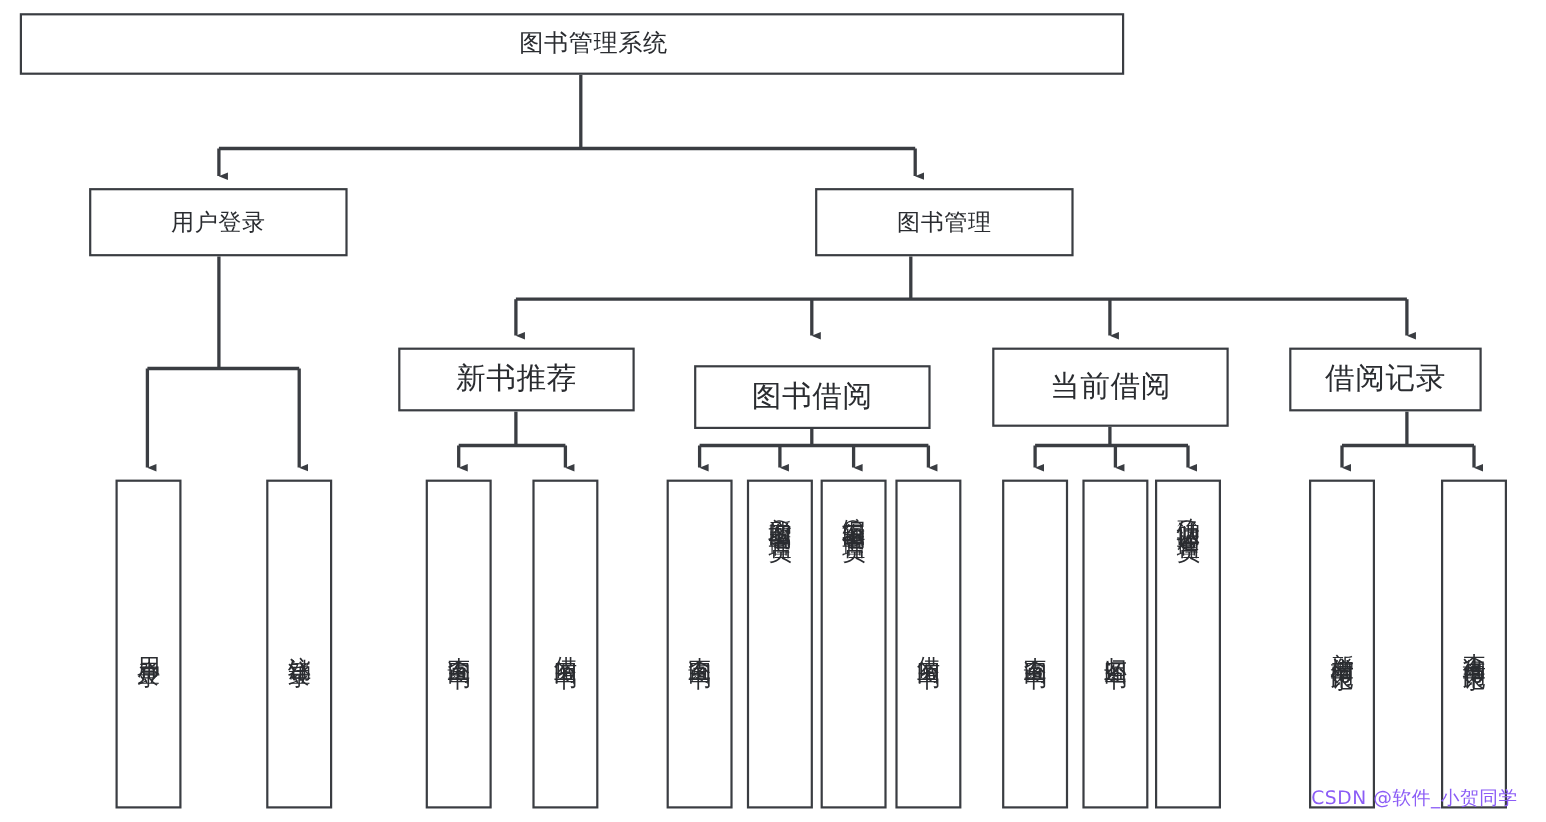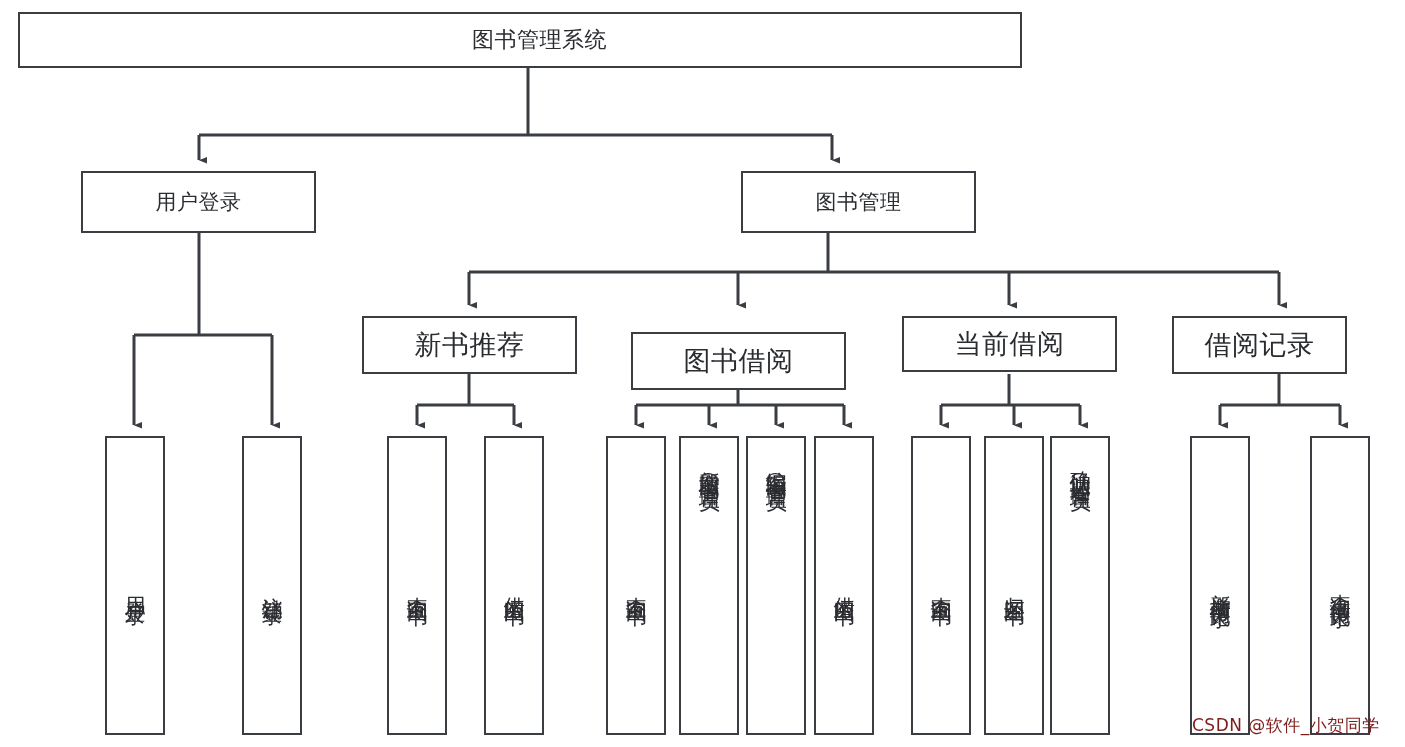--- a/index.html
+++ b/index.html
@@ -57,21 +57,21 @@
     writing-mode:vertical-rl;
     text-orientation:upright;
     font-size:21px;
     line-height:1.45;
     letter-spacing:3px;
     white-space:nowrap;
   }
   .watermark{
     position:absolute;
     font-size:17px;
-    color:#7f1d1d;
+    color:#8b5cf6;
     white-space:nowrap;
     letter-spacing:0.5px;
   }
 </style>
 </head>
 <body>
 
 <div id="diagram-root">
 
   <svg class="connector-layer" viewBox="0 0 1405 747">
@@ -133,21 +133,21 @@
       </div>
       <div class="node level2" style="left: 711px; top: 171px; width: 235px; height: 62px; margin-left: 30px;">
         <span class="node-label">图书管理</span>
       </div>
       <div class="node level3" style="left: 362px; top: 316px; width: 215px; height: 58px;">
         <span class="node-label">新书推荐</span>
       </div>
       <div class="node level3" style="left: 631px; top: 332px; width: 215px; height: 58px;">
         <span class="node-label">图书借阅</span>
       </div>
-      <div class="node level3" style="left: 902px; top: 316px; width: 215px; height: 56px;">
+      <div class="node level3" style="left: 902px; top: 316px; width: 215px; height: 72px;">
         <span class="node-label">当前借阅</span>
       </div>
       <div class="node level3" style="left: 1172px; top: 316px; width: 175px; height: 58px;">
         <span class="node-label">借阅记录</span>
       </div>
       <div class="node leaf centered" style="left: 105px; top: 436px; width: 60px; height: 299px;">
         <span class="node-label">用户登录</span>
       </div>
       <div class="node leaf centered" style="left: 242px; top: 436px; width: 60px; height: 299px;">
         <span class="node-label">注销登录</span>

